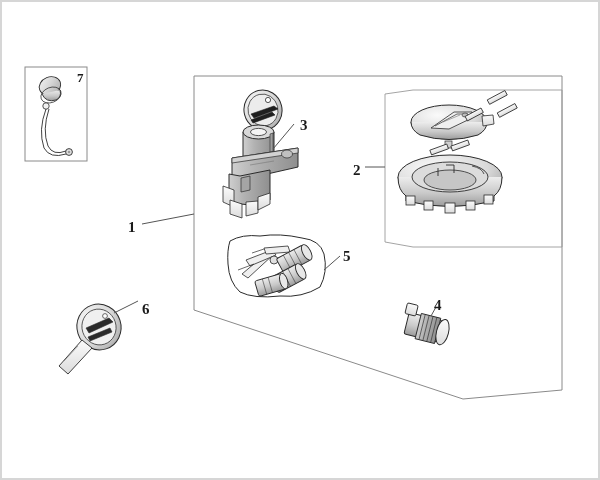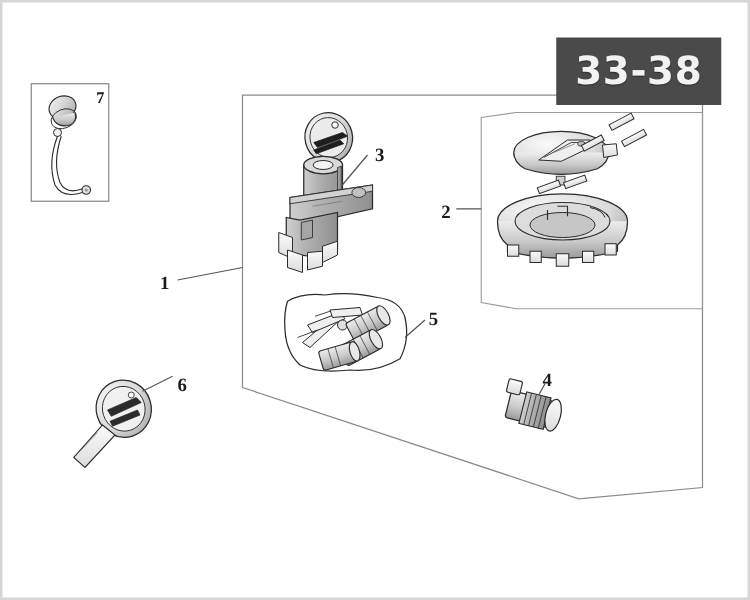--- a/index.html
+++ b/index.html
@@ -257,23 +257,20 @@
       <path d="M 84,326 L 107,316 L 111,320 L 87,331 Z" fill="#2b2b2b" stroke="#2b2b2b" stroke-width="0.6"></path>
       <path d="M 86,335 L 108,326 L 110,330 L 88,339 Z" fill="#2b2b2b" stroke="#2b2b2b" stroke-width="0.6"></path>
       <circle cx="103" cy="314" r="2.4" fill="#ffffff" stroke="#2b2b2b" stroke-width="0.7"></circle>
 
       <path d="M 80,338 L 90,346 L 66,372 L 57,364 Z" fill="url(#gLight)" stroke="#2b2b2b" stroke-width="0.9"></path>
       <path d="M 76,344 L 62,359" fill="none" stroke="#777777" stroke-width="0.6"></path>
       <line x1="112" y1="311" x2="136" y2="299" stroke="#555555" stroke-width="1"></line>
     </g>
   </svg>
 
-  <div class="badge">
-    <span class="badge-text">33-38</span>
-  </div>
 
   <span class="callout" style="left:126px; top:218px;">1</span>
   <span class="callout" style="left:351px; top:161px;">2</span>
   <span class="callout" style="left:298px; top:116px;">3</span>
   <span class="callout" style="left:432px; top:296px;">4</span>
   <span class="callout" style="left:341px; top:247px;">5</span>
   <span class="callout" style="left:140px; top:300px;">6</span>
   <span class="boxlabel" style="left:75px; top:69px;">7</span>
 
 </div>

